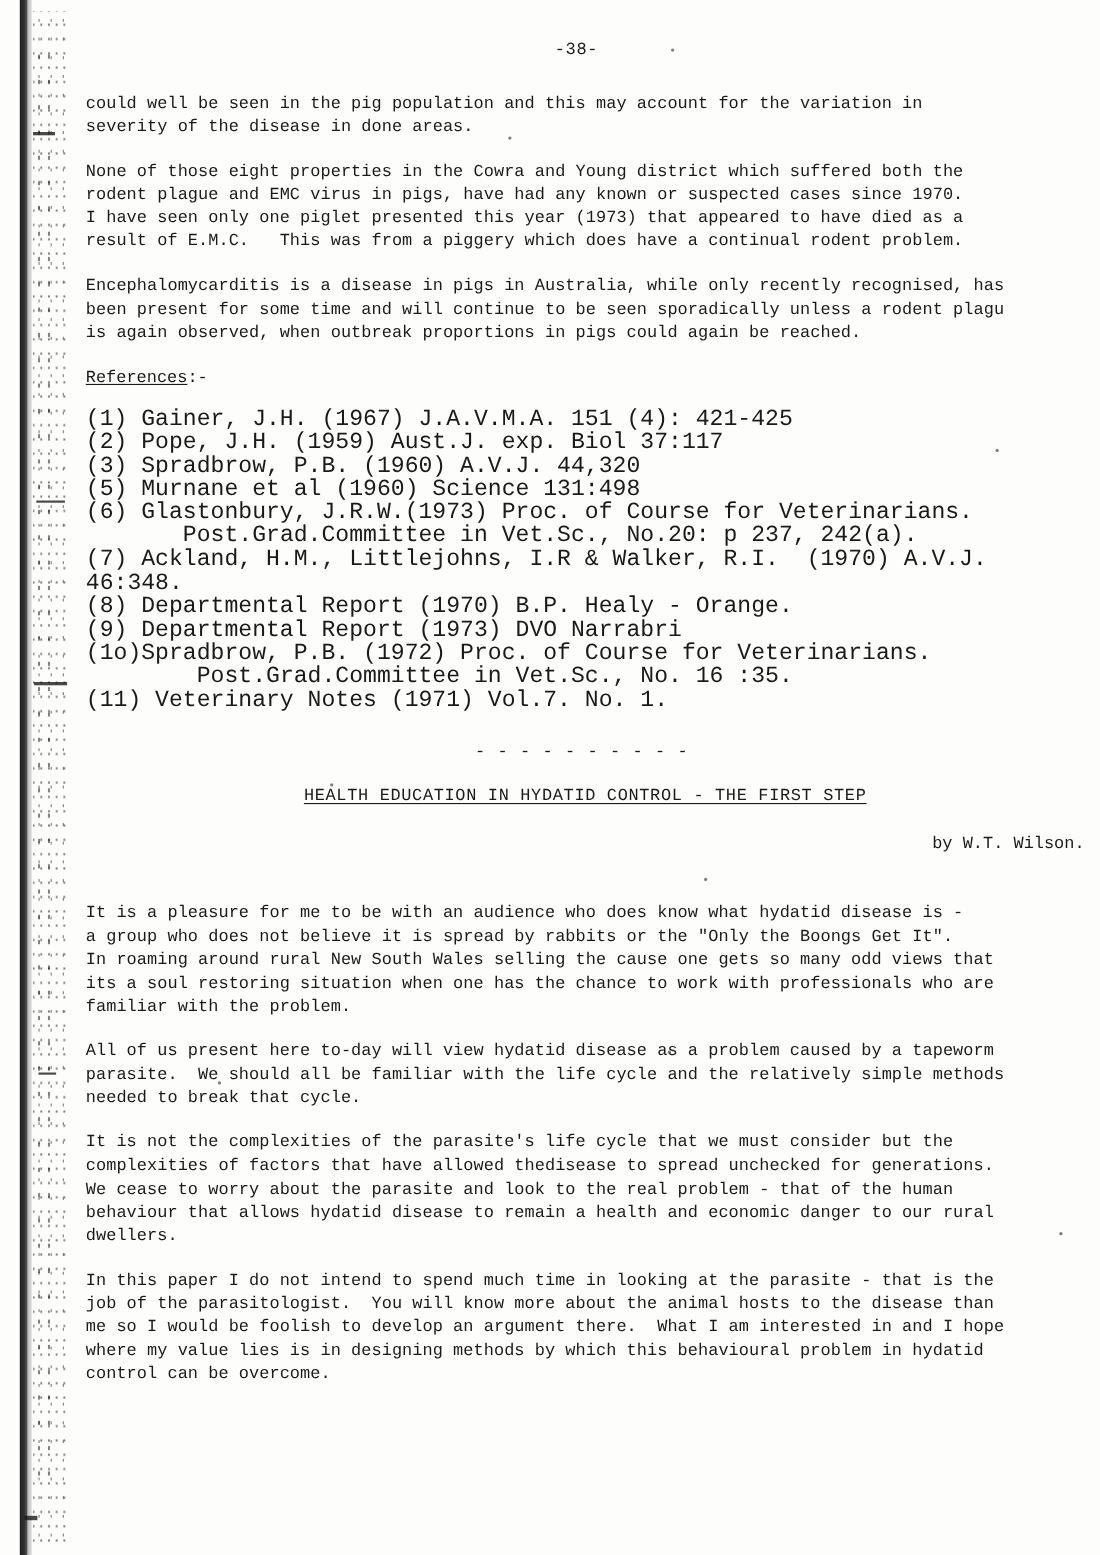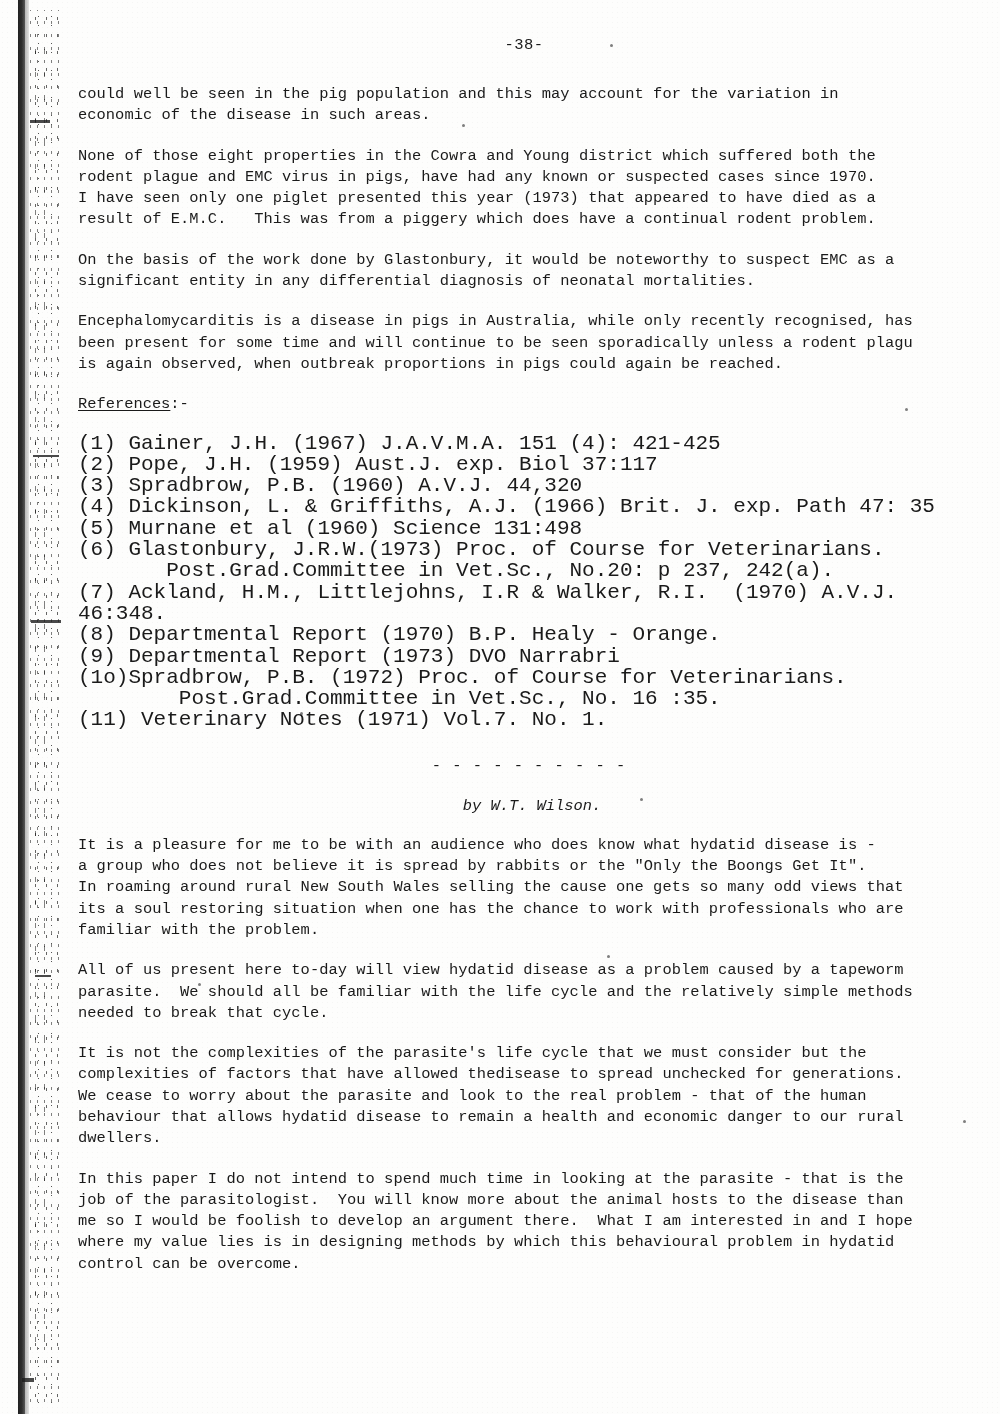--- a/index.html
+++ b/index.html
@@ -129,25 +129,24 @@
     letter-spacing: 0.6px;
     margin: 0 0 26px 0;
     padding-right: 4px;
   }
   .section-title span.u {
     text-decoration: underline;
     text-underline-offset: 3px;
   }
 
   .byline {
-    text-align: center;
-    font-size: 15.4px;
-    margin: 0 0 20px 0;
+    text-align: right;
+    font-size: 15.4px;
+    margin: 0 0 44px 0;
     padding-right: 4px;
-    font-style: italic;
   }
 
   
   .grain {
     position: absolute;
     inset: 0;
     pointer-events: none;
     opacity: 0.05;
     background-image: radial-gradient(#555 0.5px, transparent 0.6px);
     background-size: 5px 5px;
@@ -183,51 +182,49 @@
   <div class="stray-dot" style="left:640px; top:798px; width:3px; height:3px;"></div>
   <div class="stray-dot" style="left:607px; top:955px; width:3px; height:3px;"></div>
   <div class="stray-dot" style="left:198px; top:983px; width:3px; height:3px;"></div>
   <div class="stray-dot" style="left:963px; top:1120px; width:3px; height:3px;"></div>
 
   <div class="sheet">
 
     <div class="folio">-38-</div>
 
     <p class="para">could well be seen in the pig population and this may account for the variation in
-economic of the disease in such areas.</p>
+severity of the disease in done areas.</p>
     <p class="para">None of those eight properties in the Cowra and Young district which suffered both the
 rodent plague and EMC virus in pigs, have had any known or suspected cases since 1970.
 I have seen only one piglet presented this year (1973) that appeared to have died as a
 result of E.M.C.   This was from a piggery which does have a continual rodent problem.</p>
-    <p class="para">On the basis of the work done by Glastonbury, it would be noteworthy to suspect EMC as a
-significant entity in any differential diagnosis of neonatal mortalities.</p>
     <p class="para">Encephalomycarditis is a disease in pigs in Australia, while only recently recognised, has
 been present for some time and will continue to be seen sporadically unless a rodent plagu
 is again observed, when outbreak proportions in pigs could again be reached.</p>
 
     <div class="refs-heading"><span class="u">References</span><span>:-</span></div>
 
     <ol class="refs">
       <li>(1) Gainer, J.H. (1967) J.A.V.M.A. 151 (4): 421-425</li>
       <li>(2) Pope, J.H. (1959) Aust.J. exp. Biol 37:117</li>
       <li>(3) Spradbrow, P.B. (1960) A.V.J. 44,320</li>
-      <li>(4) Dickinson, L. &amp; Griffiths, A.J. (1966) Brit. J. exp. Path 47: 35</li>
       <li>(5) Murnane et al (1960) Science 131:498</li>
       <li>(6) Glastonbury, J.R.W.(1973) Proc. of Course for Veterinarians.
        Post.Grad.Committee in Vet.Sc., No.20: p 237, 242(a).</li>
       <li>(7) Ackland, H.M., Littlejohns, I.R &amp; Walker, R.I.  (1970) A.V.J. 46:348.</li>
       <li>(8) Departmental Report (1970) B.P. Healy - Orange.</li>
       <li>(9) Departmental Report (1973) DVO Narrabri</li>
       <li>(1o)Spradbrow, P.B. (1972) Proc. of Course for Veterinarians.
         Post.Grad.Committee in Vet.Sc., No. 16 :35.</li>
       <li>(11) Veterinary Notes (1971) Vol.7. No. 1.</li>
     </ol>
 
     <div class="separator">- - - - - - - - - -</div>
 
+    <div class="section-title"><span class="u">HEALTH EDUCATION IN HYDATID CONTROL - THE FIRST STEP</span></div>
 
     <div class="byline">by W.T. Wilson.</div>
 
     <p class="para">It is a pleasure for me to be with an audience who does know what hydatid disease is -
 a group who does not believe it is spread by rabbits or the "Only the Boongs Get It".
 In roaming around rural New South Wales selling the cause one gets so many odd views that
 its a soul restoring situation when one has the chance to work with professionals who are
 familiar with the problem.</p>
     <p class="para">All of us present here to-day will view hydatid disease as a problem caused by a tapeworm
 parasite.  We should all be familiar with the life cycle and the relatively simple methods

